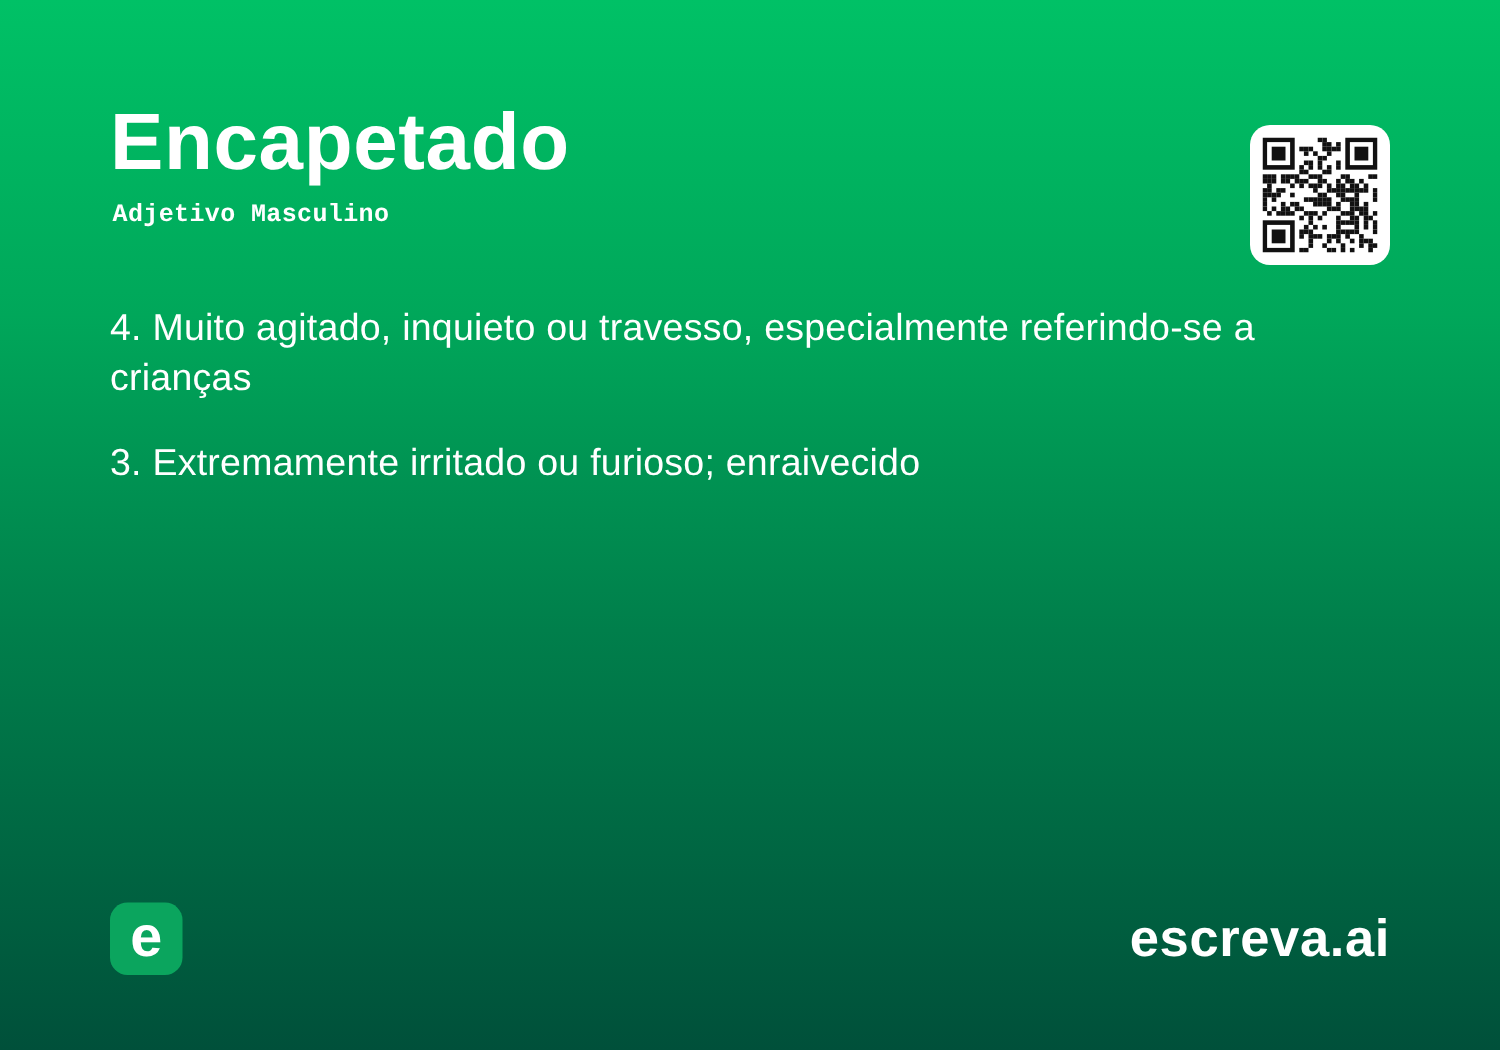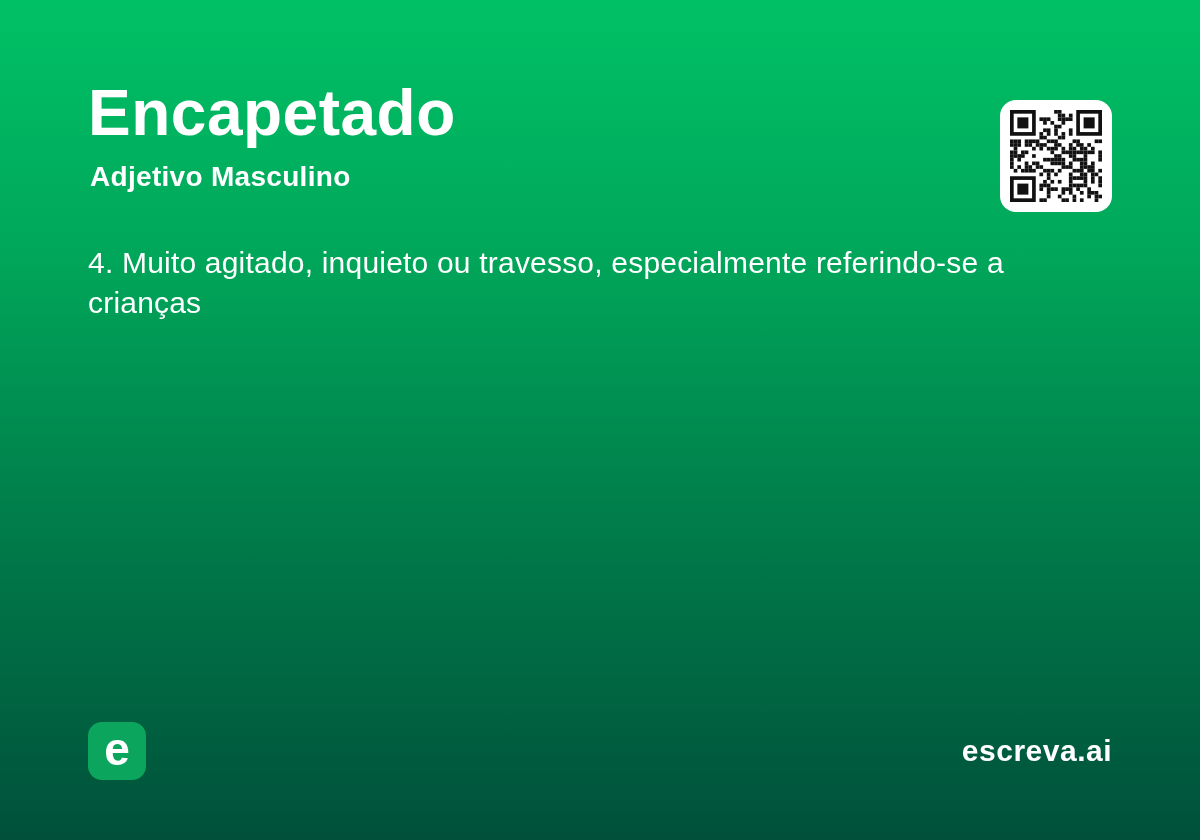--- a/index.html
+++ b/index.html
@@ -25,24 +25,25 @@
   .word-title {
     margin: 0;
     font-size: 64px;
     font-weight: 800;
     letter-spacing: 0.5px;
     line-height: 1.05;
     color: #ffffff;
   }
   .part-of-speech {
     margin: 14px 0 0 2px;
-    font-size: 28px;
+    font-size: 20px;
     font-weight: 600;
     letter-spacing: 0.3px;
     color: #ffffff;
+    font-family: Liberation Mono, monospace;
   }
   .qr-box {
     position: absolute;
     top: 100px;
     right: 88px;
     width: 112px;
     height: 112px;
     background: #ffffff;
     border-radius: 16px;
     display: flex;
@@ -84,21 +85,21 @@
     justify-content: center;
   }
   .logo-letter {
     font-size: 46px;
     font-weight: 800;
     color: #ffffff;
     line-height: 1;
     transform: translateY(-2px);
   }
   .brand-wordmark {
-    font-size: 30px;
+    font-size: 42px;
     font-weight: 800;
     letter-spacing: 0.5px;
     color: #ffffff;
   }
 </style>
 </head>
 <body>
 
 <div class="card">
 
@@ -326,20 +327,21 @@
         <rect x="19" y="1" width="5" height="5" fill="#ffffff"></rect>
         <rect x="20" y="2" width="3" height="3" fill="#111111"></rect>
         <rect x="0" y="18" width="7" height="7" fill="#111111"></rect>
         <rect x="1" y="19" width="5" height="5" fill="#ffffff"></rect>
         <rect x="2" y="20" width="3" height="3" fill="#111111"></rect>
       </svg>
   </div>
 
   <div class="definitions">
     <div class="definition-item">4. Muito agitado, inquieto ou travesso, especialmente referindo-se a crianças</div>
+    <div class="definition-item">3. Extremamente irritado ou furioso; enraivecido</div>
   </div>
 
   <div class="footer">
     <div class="logo-badge">
       <span class="logo-letter">e</span>
     </div>
     <div class="brand-wordmark">escreva.ai</div>
   </div>
 
 </div>

